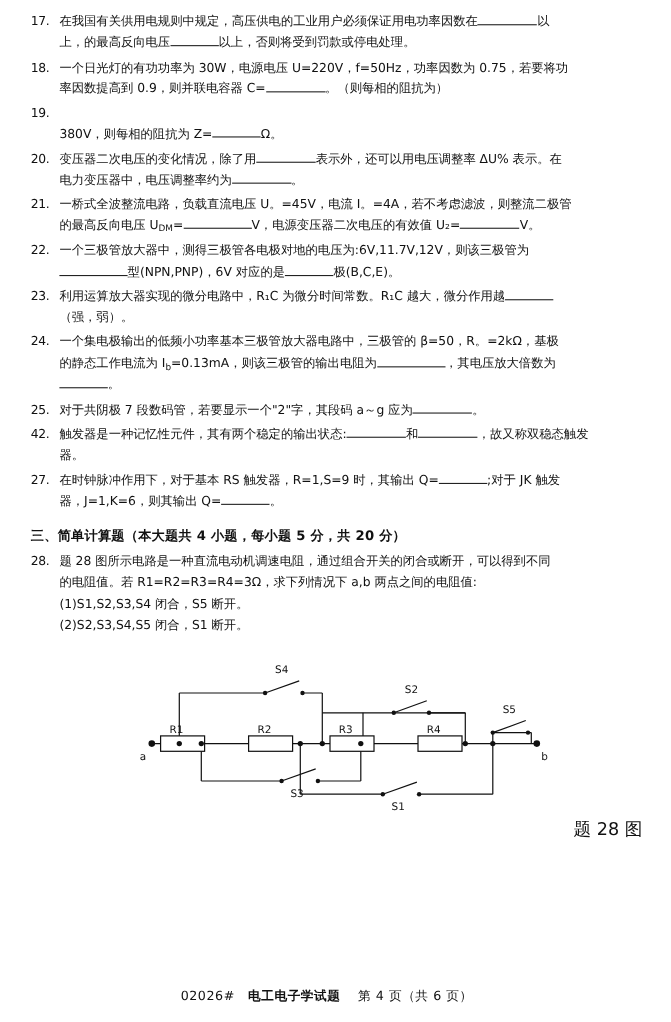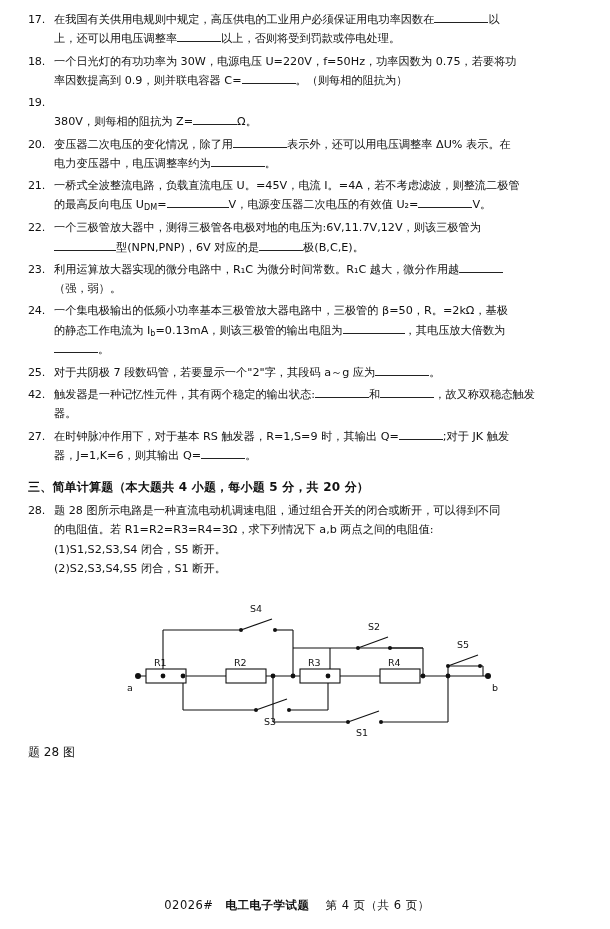--- a/index.html
+++ b/index.html
@@ -61,22 +61,22 @@
     margin-top: 14px;
     margin-bottom: 5px;
     letter-spacing: 0.2px;
   }
   .figure-wrap {
     margin-top: 10px;
     position: relative;
     height: 150px;
   }
   .fig-caption {
-    text-align: left;
-    font-size: 12px;
+    text-align: right;
+    font-size: 16px;
     margin-top: 2px;
   }
   .footer {
     position: absolute;
     left: 0;
     right: 16px;
     bottom: 16px;
     text-align: center;
     font-size: 11.5px;
     letter-spacing: 0.5px;
@@ -88,21 +88,21 @@
 </head>
 <body>
 
 <div class="page">
   <div class="content">
 
     <div class="qitem">
       <div class="qnum">17.</div>
       <div class="qbody">
         <span>在我国有关供用电规则中规定，高压供电的工业用户必须保证用电功率因数在</span><span class="blank b-lg"></span><span>以</span><br>
-        <span>上，还可以用电压调整率</span><span class="blank b-md"></span><span>以上，否则将受到罚款或停电处理。</span>
+        <span>上，的最高反向电压</span><span class="blank b-md"></span><span>以上，否则将受到罚款或停电处理。</span>
       </div>
     </div>
 
     <div class="qitem">
       <div class="qnum">18.</div>
       <div class="qbody">
         <span>一个日光灯的有功功率为 30W，电源电压 U=220V，f=50Hz，功率因数为 0.75，若要将功</span><br>
         <span>率因数提高到 0.9，则并联电容器 C=</span><span class="blank b-lg"></span><span>。（则每相的阻抗为）</span>
       </div>
     </div>

